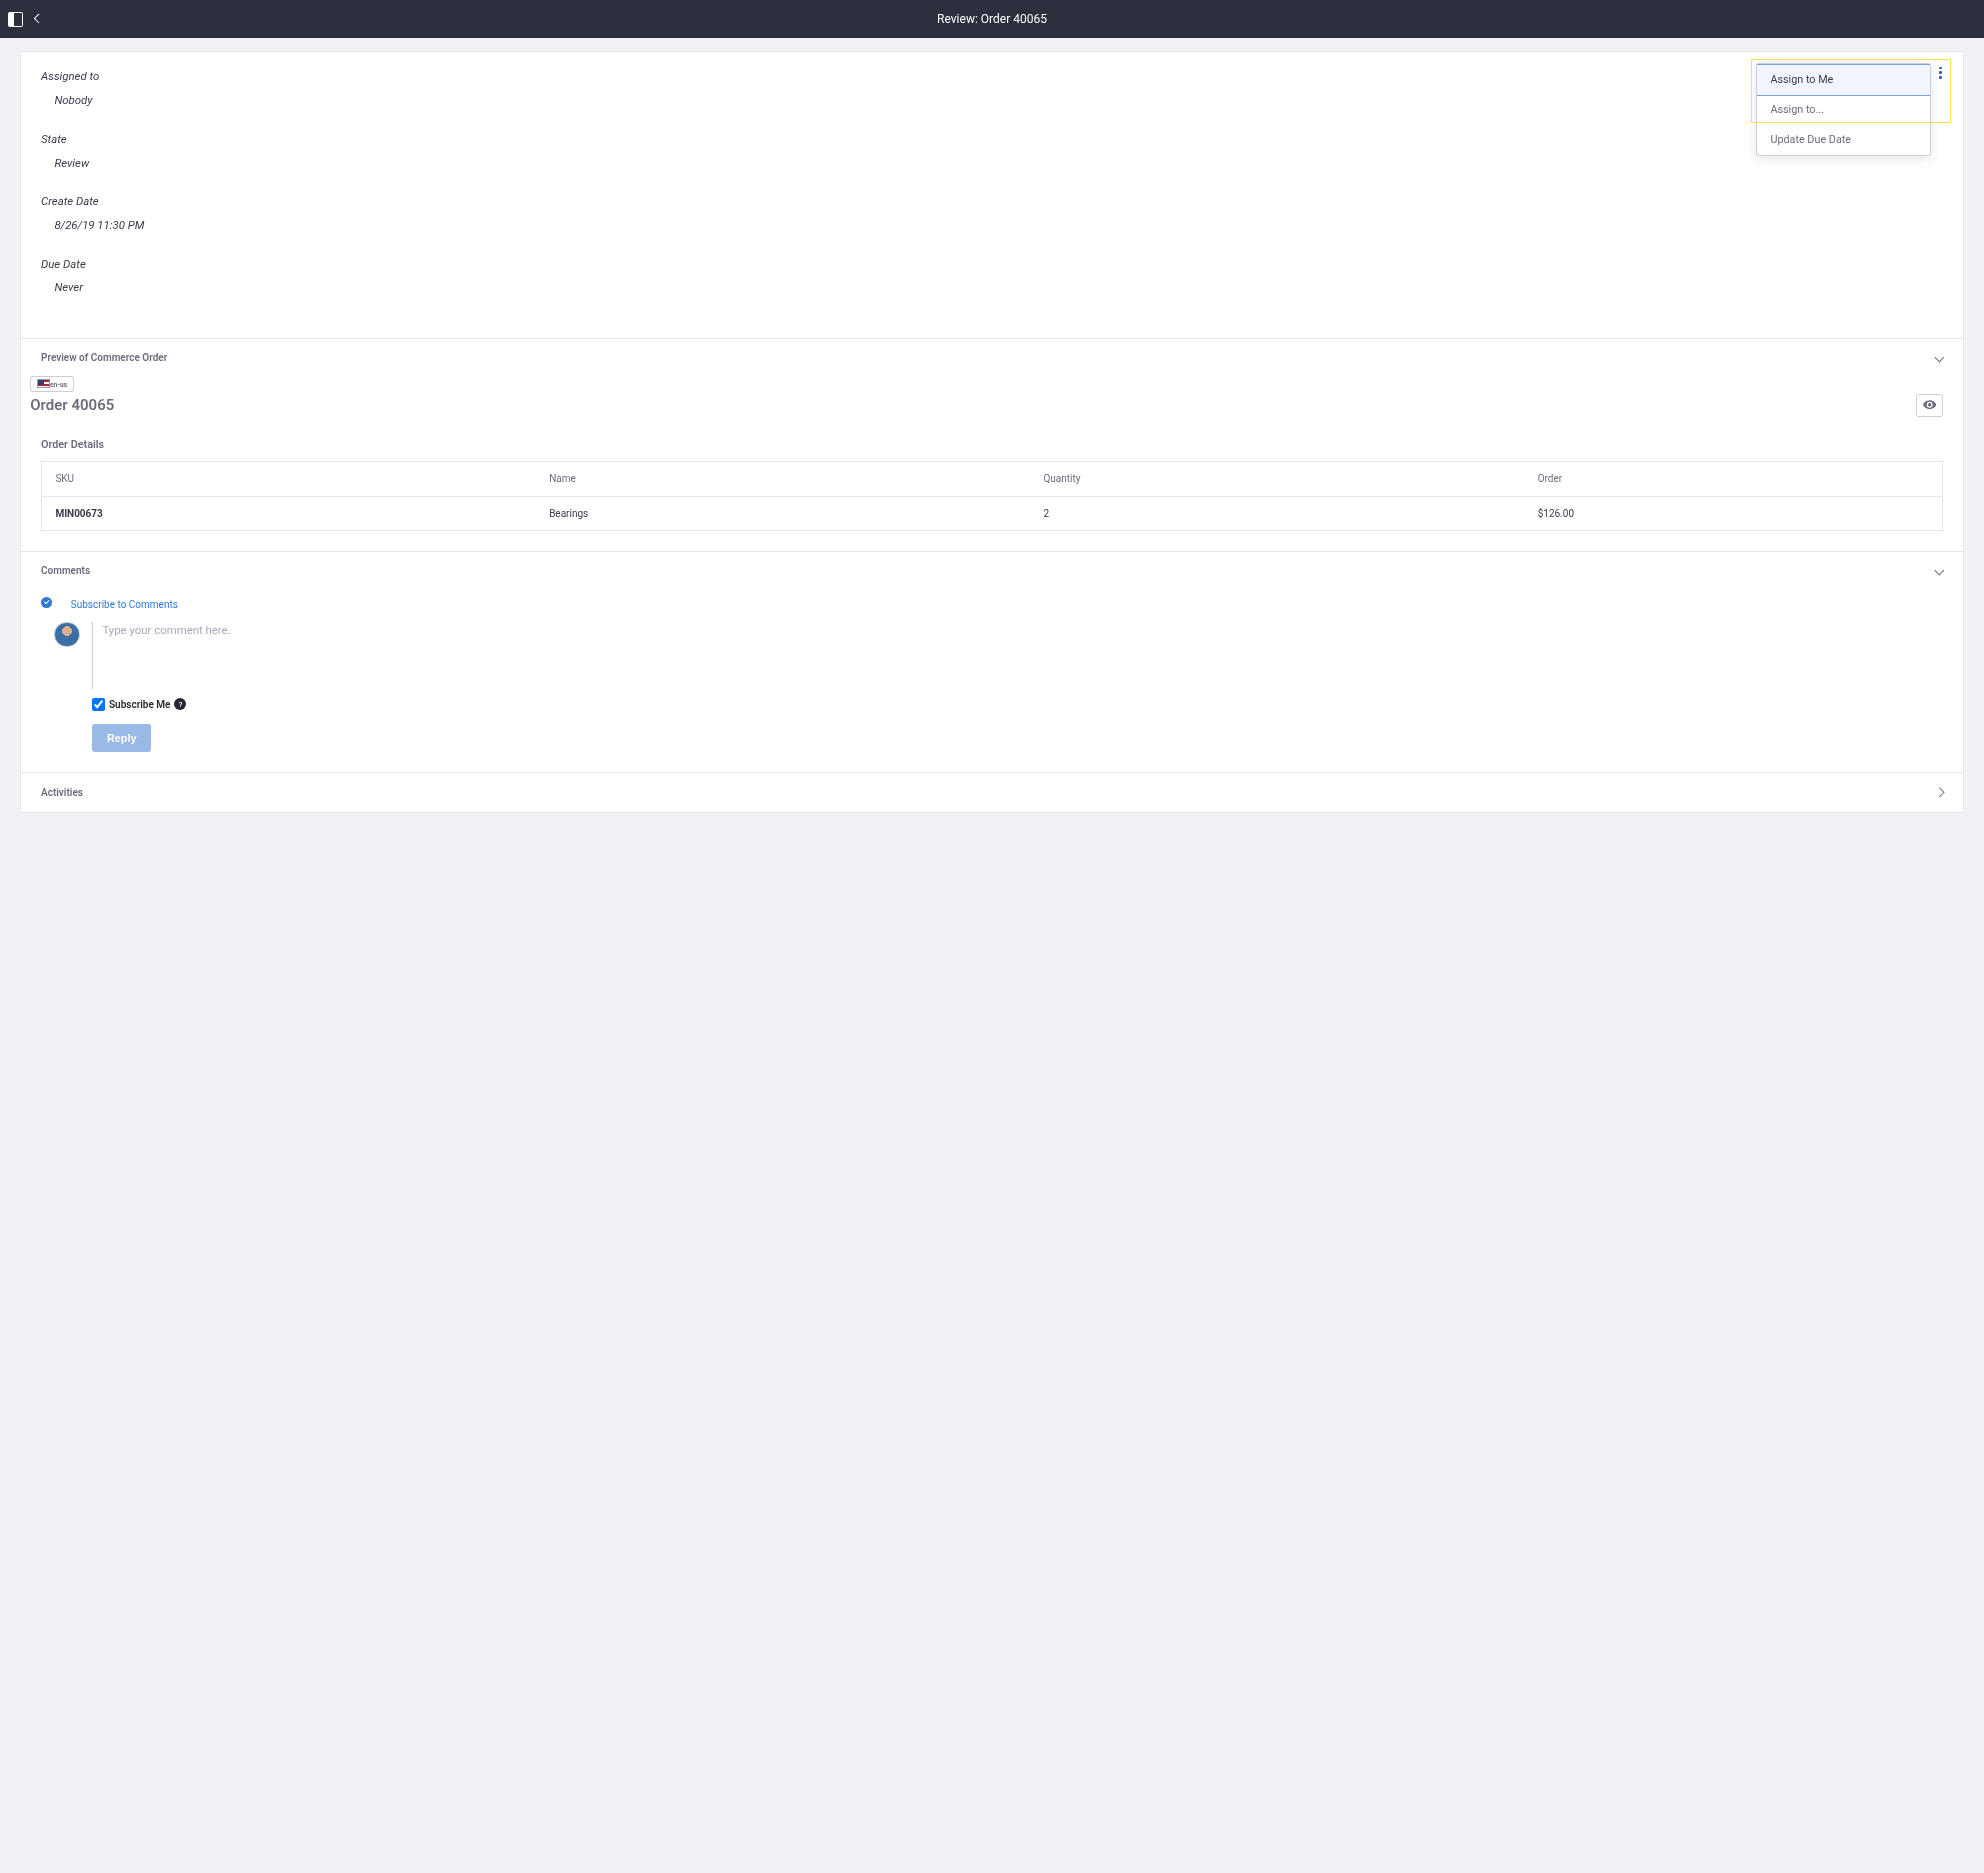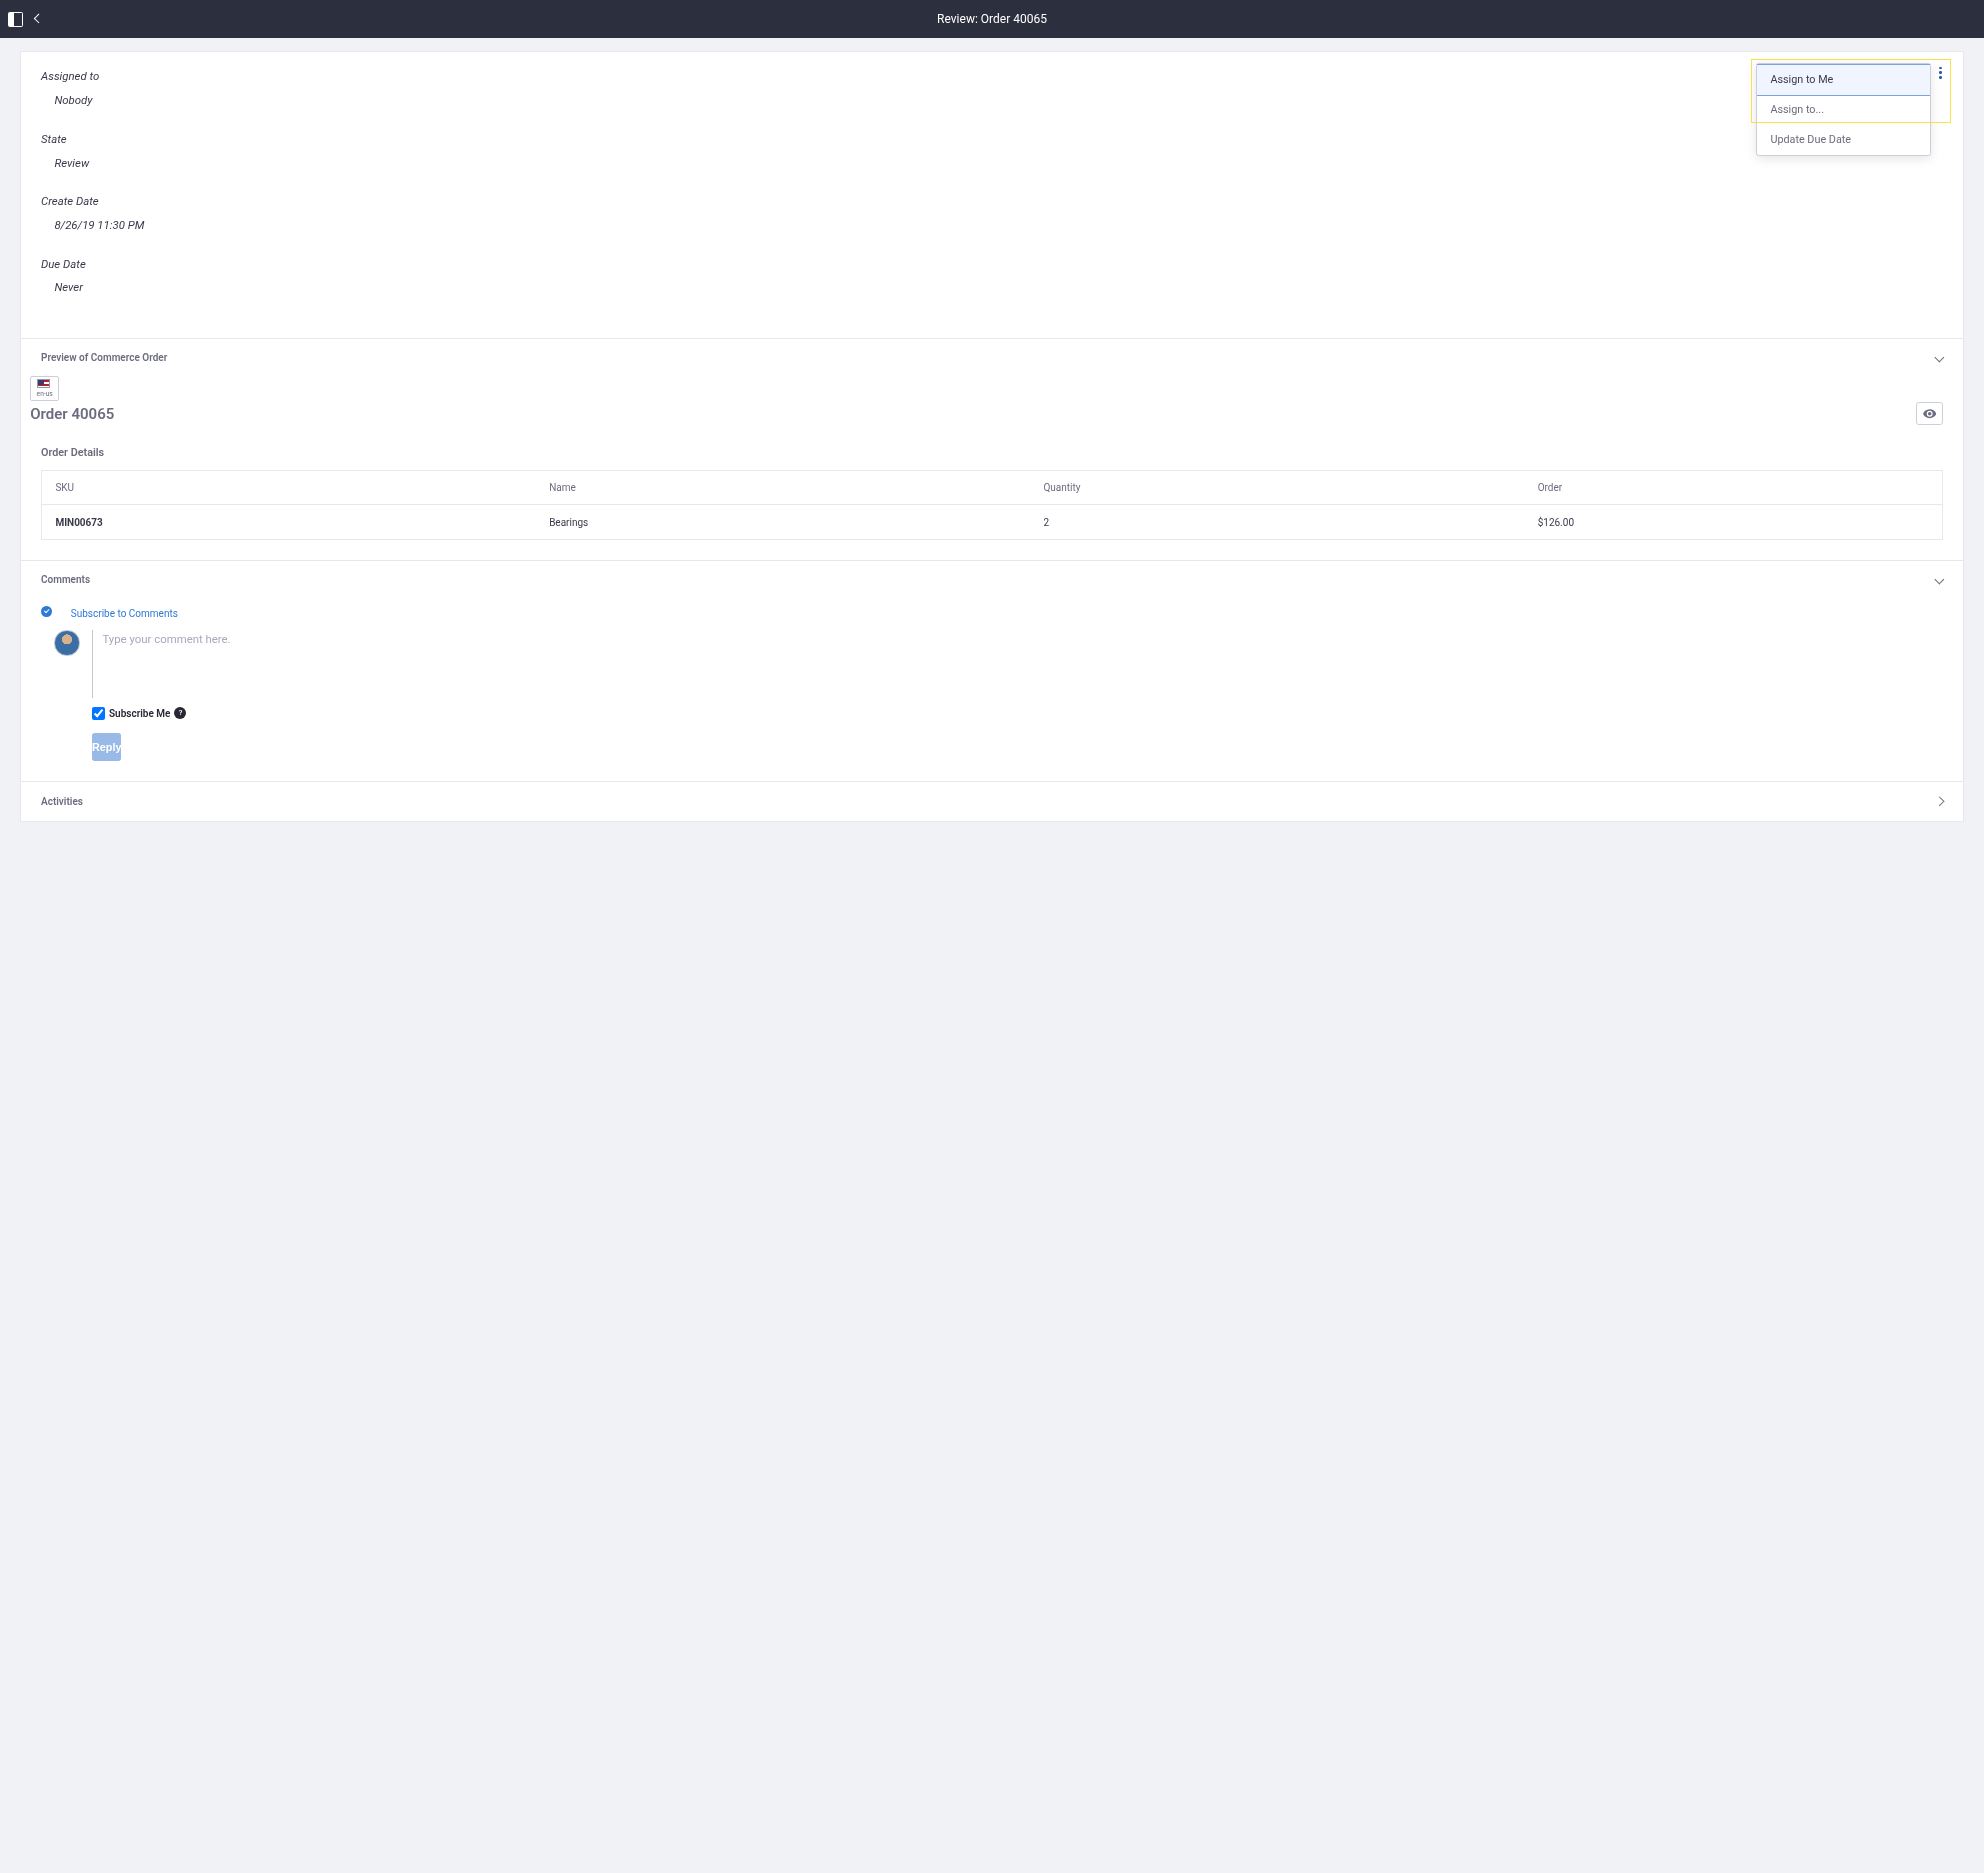--- a/index.html
+++ b/index.html
@@ -100,23 +100,23 @@
       border-top: 0.7px solid #e7e7ed;
     }
     .section-header {
       display: flex; justify-content: space-between; align-items: center;
       padding: 10.8px 20px;
       cursor: pointer;
     }
     .section-title { font-size: 10px; font-weight: 600; color: #6b6c7e; }
     .order-body { padding: 0 20px 20px 20px; }
     .locale-chip {
-      display: inline-flex; flex-direction: column; 
+      display: inline-flex; flex-direction: row; 
       border: 0.7px solid #cdced9; border-radius: 2px; padding: 2.7px 5.4px 1.3px 5.4px;
-      margin-left: -10.8px; margin-bottom: 1.3px;
+      margin-left: -10.8px; margin-bottom: 1.3px; font-weight: bold;
     }
     .us-flag {
       width: 13.4px; height: 8.7px; background: #b22234; position: relative;
       overflow: hidden; border: 0.3px solid #999;
     }
     .us-flag::before {
       content: '';
       position: absolute; inset: 0;
       background: repeating-linear-gradient(#b22234 0 0.7px, #fff 0.7px 1.3px);
     }
@@ -158,21 +158,21 @@
     .comment-input-wrap { border-left: 1.3px solid #c5c8d1; padding: 1.3px 0 2.7px 9.4px; flex:1; }
     .comment-input {
       width: 100%; min-height: 58px; border: none; outline: none; font-size: 11.4px; resize: none;
       font-family: inherit;
     }
     .comment-input::placeholder { color: #a7a9bc; }
     .subscribe-me-row { display:flex; align-items:center; gap: 4px; margin-top: 8px; margin-left: 51px; font-size: 10px; font-weight:600; }
     .q-badge { width: 12px; height: 12px; border-radius: 50%; background: #272833; color:#fff; font-size:7.4px; display:flex;align-items:center;justify-content:center; }
     .reply-btn {
       margin-top: 12px; margin-left: 51px;
-      background: #99b9e6; color: #fff; border: none; padding: 8px 0; border-radius: 2.7px;
+      background: #99b9e6; color: #fff; border: none; padding: 8px 15px; border-radius: 2.7px;
       font-size: 10.8px; font-weight: 600; cursor: pointer;
     }
     .activities-section .section-header { padding: 12px 20px; }
   </style>
 </head>
 <body>
 
 <div class="header">
   <div class="header-icons">
     <div class="icon-btn">

